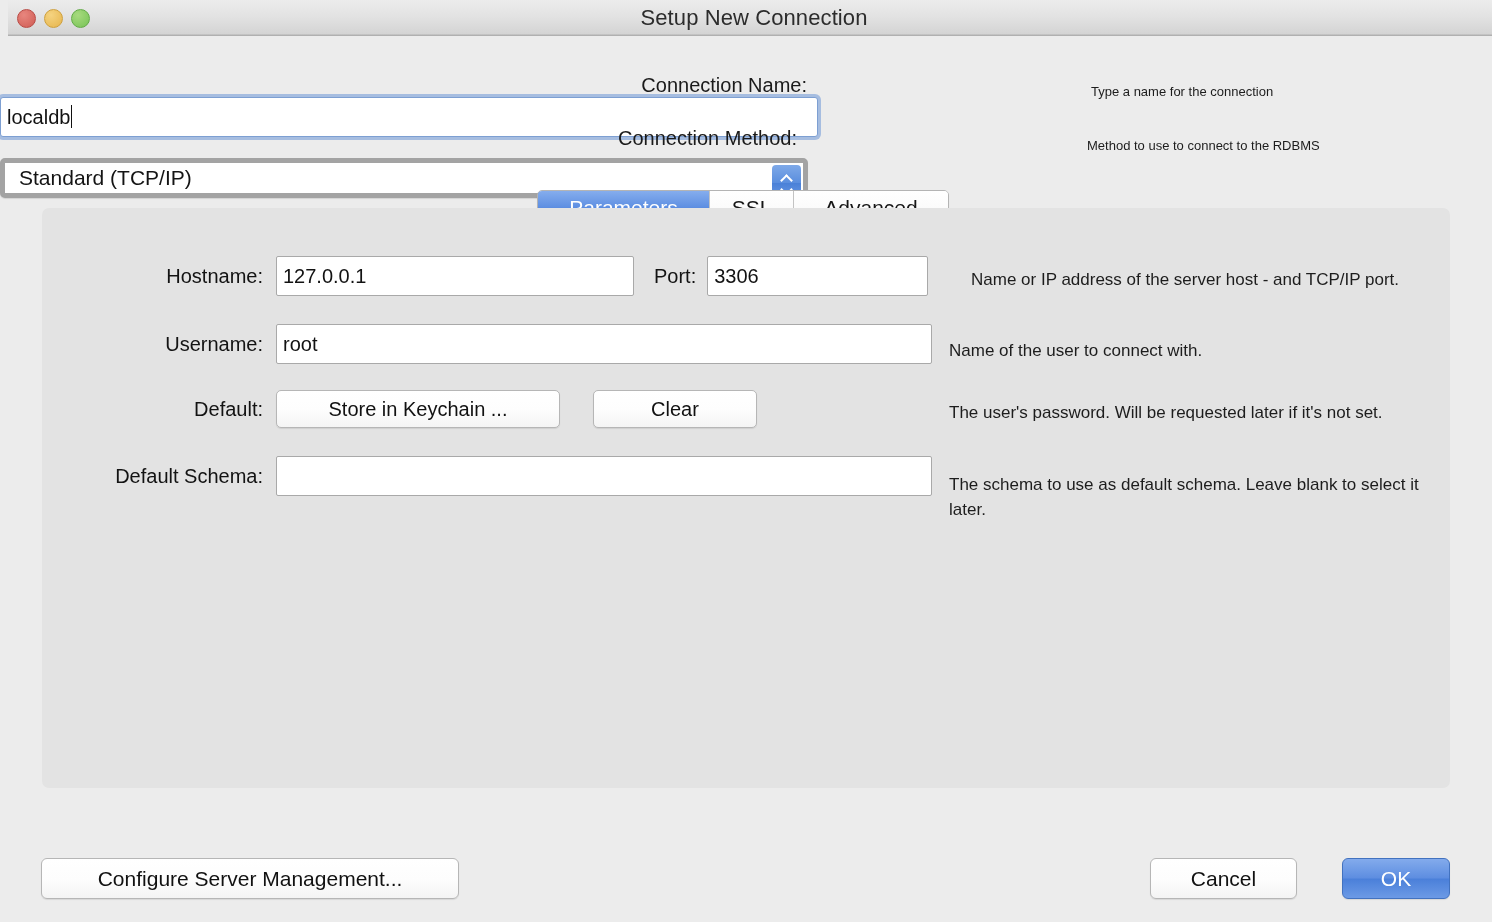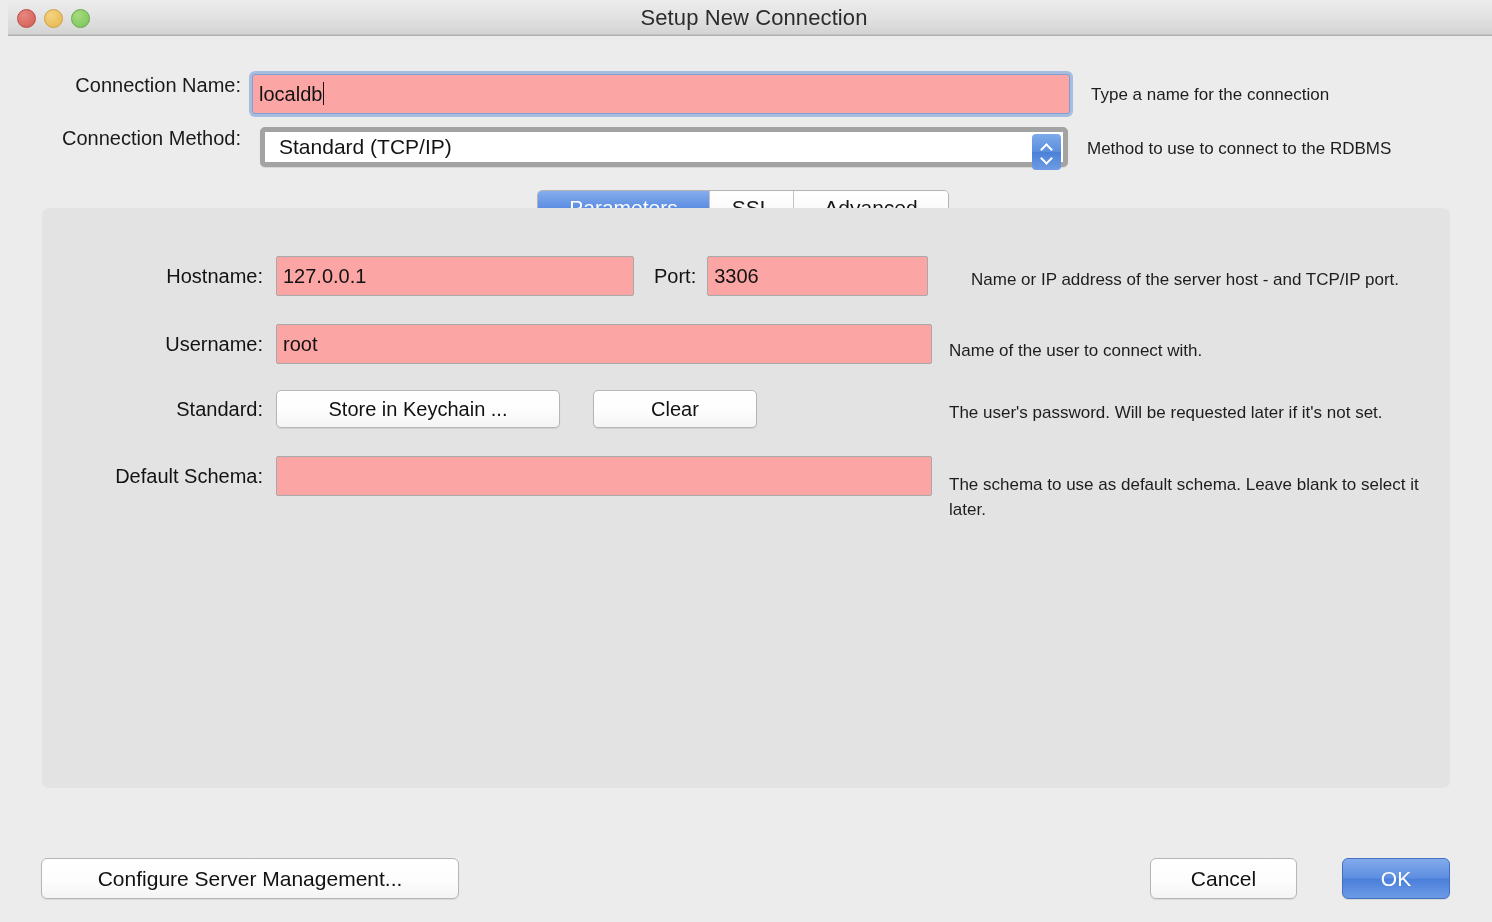--- a/index.html
+++ b/index.html
@@ -58,36 +58,37 @@
     text-align: center;
     font-size: 22px;
     color: #2c2c2c;
     letter-spacing: 0.1px;
   }
 
   
   .toprow {
     position: absolute;
     display: flex;
-    align-items: flex-start;
+    align-items: flex-end;
+    flex-direction: column;
   }
   .row-name   { top: 74px; left: 0; }
   .row-method { top: 127px; left: 0; gap: 8px; }
 
   .toplabel {
     width: 252px;
     text-align: right;
     font-size: 20px;
     color: #1a1a1a;
     padding-right: 11px;
   }
 
   .textfield {
     height: 40px;
-    background: #fca5a5;
+    background: #ffffff;
     border: 1px solid #a9a9a9;
     border-radius: 2px;
     font-family: "Liberation Sans", sans-serif;
     font-size: 20px;
     color: #121212;
     padding: 0 6px;
     line-height: 38px;
     outline: none;
   }
 
@@ -156,21 +157,21 @@
   }
   .chev-down::before {
     border-left: none; border-top: none;
     border-right: 2px solid #fff;
     border-bottom: 2px solid #fff;
     top: -1px;
   }
 
   .hint {
     position: absolute;
-    font-size: 17px;
+    font-size: 13px;
     color: #1d1d1d;
     line-height: 1.45;
   }
   .hint-name   { top: 83px; left: 1091px; width: 400px; }
   .hint-method { top: 137px; left: 1087px; width: 405px; }
 
   
   .tabbar {
     position: absolute;
     top: 190px;
@@ -345,21 +346,21 @@
     </div>
     <div class="phint phint-host">Name or IP address of the server host - and TCP/IP port.</div>
 
     <div class="frow row-user">
       <div class="flabel">Username:</div>
       <div class="textfield" id="username-field">root</div>
     </div>
     <div class="phint phint-user">Name of the user to connect with.</div>
 
     <div class="frow row-pass">
-      <div class="flabel">Standard:</div>
+      <div class="flabel">Default:</div>
       <div class="pushbtn" id="keychain-btn">Store in Keychain ...</div>
       <div class="pushbtn" id="clear-btn">Clear</div>
     </div>
     <div class="phint phint-pass">The user's password. Will be requested later if it's not set.</div>
 
     <div class="frow row-schema">
       <div class="flabel">Default Schema:</div>
       <div class="textfield" id="schema-field" placeholder=""></div>
     </div>
     <div class="phint phint-schema">The schema to use as default schema. Leave blank to select it later.</div>

